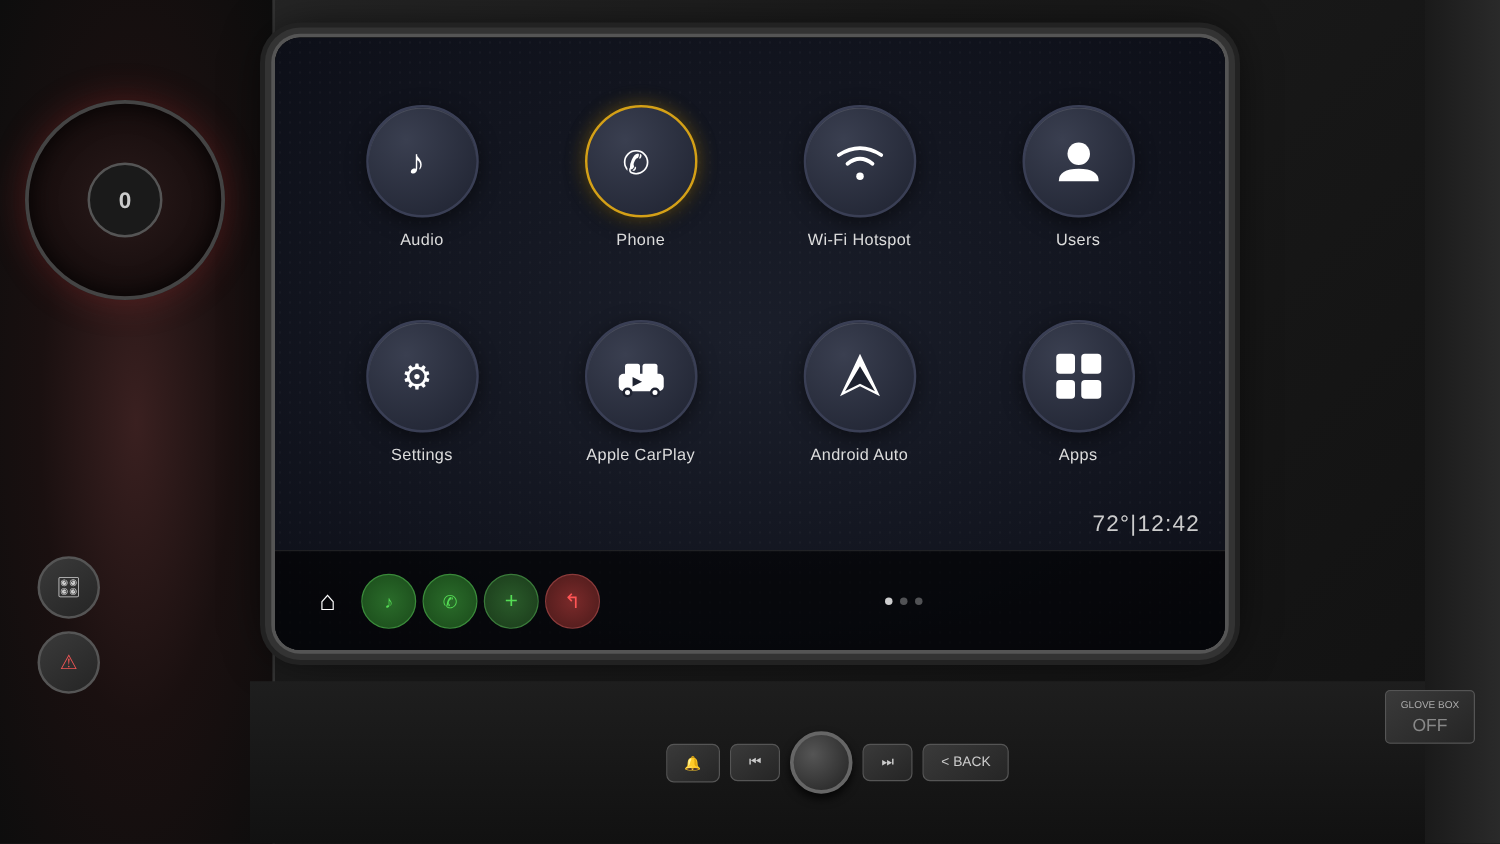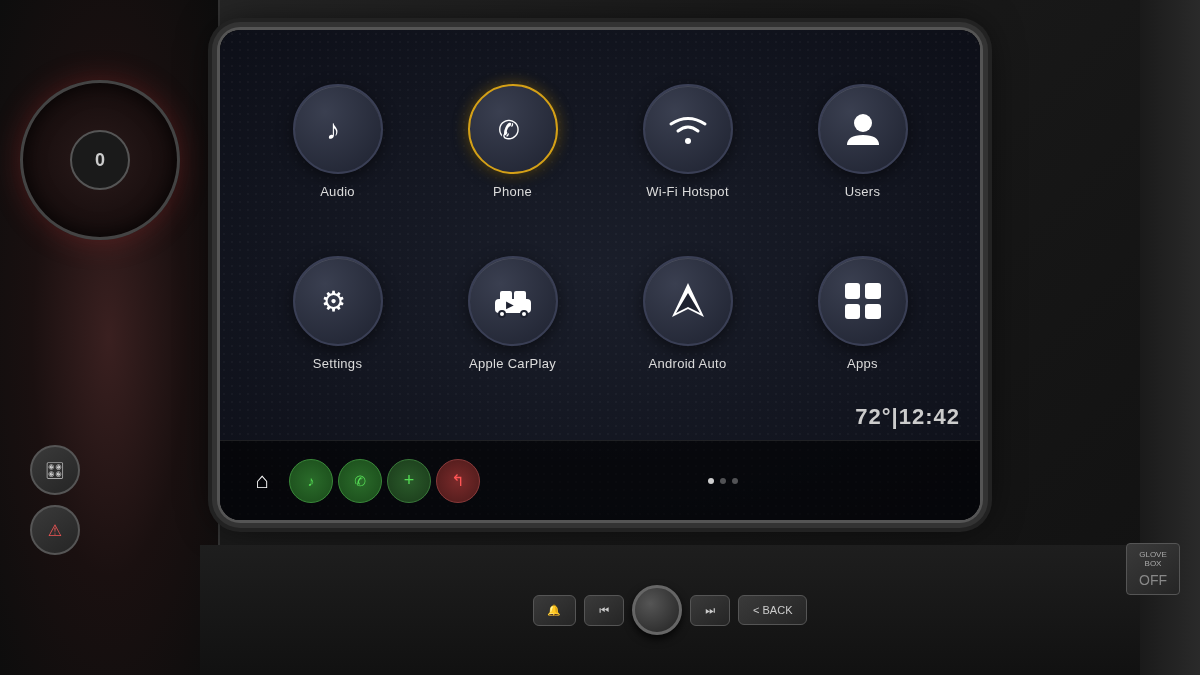--- a/index.html
+++ b/index.html
@@ -116,21 +116,21 @@
       position: absolute;
       right: 20px;
       bottom: 80px;
       background: linear-gradient(145deg, #3a3a3a, #252525);
       border: 1px solid #555;
       border-radius: 4px;
       color: #aaa;
       padding: 6px 10px;
       font-size: 9px;
       text-align: center;
-      width: 54px;
+      width: 72px;
     }
 
     
     .screen-container {
       position: absolute;
       left: 220px;
       top: 30px;
       width: 760px;
       height: 490px;
       border-radius: 20px;
@@ -288,22 +288,22 @@
     .dot.active {
       background: rgba(255,255,255,0.8);
     }
 
     
     .status-bar {
       position: absolute;
       bottom: 90px;
       right: 20px;
       color: #ccc;
-      font-size: 22px;
-      font-weight: 700;
+      font-size: 18px;
+      font-weight: 400;
       letter-spacing: 1px;
     }
 
     
     .apps-grid-icon {
       display: grid;
       grid-template-columns: 1fr 1fr;
       gap: 5px;
       width: 36px;
       height: 36px;

